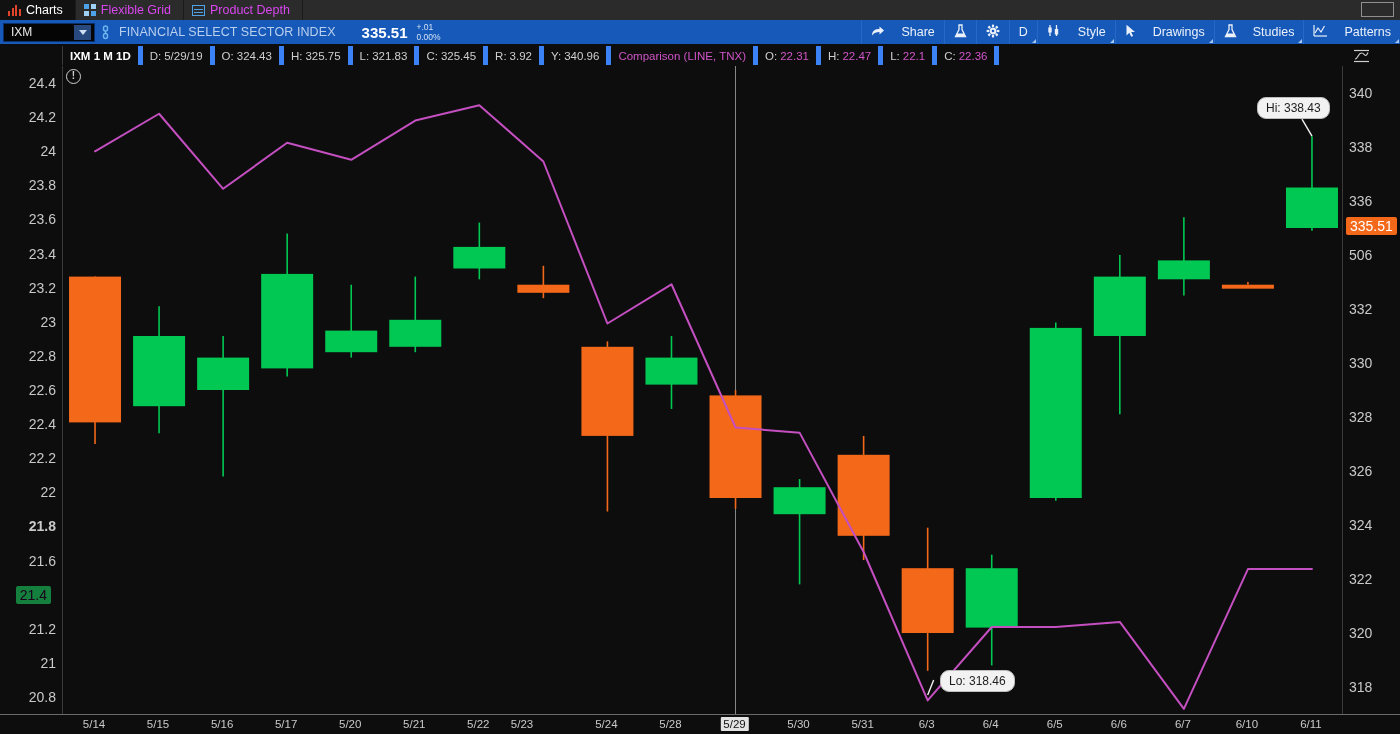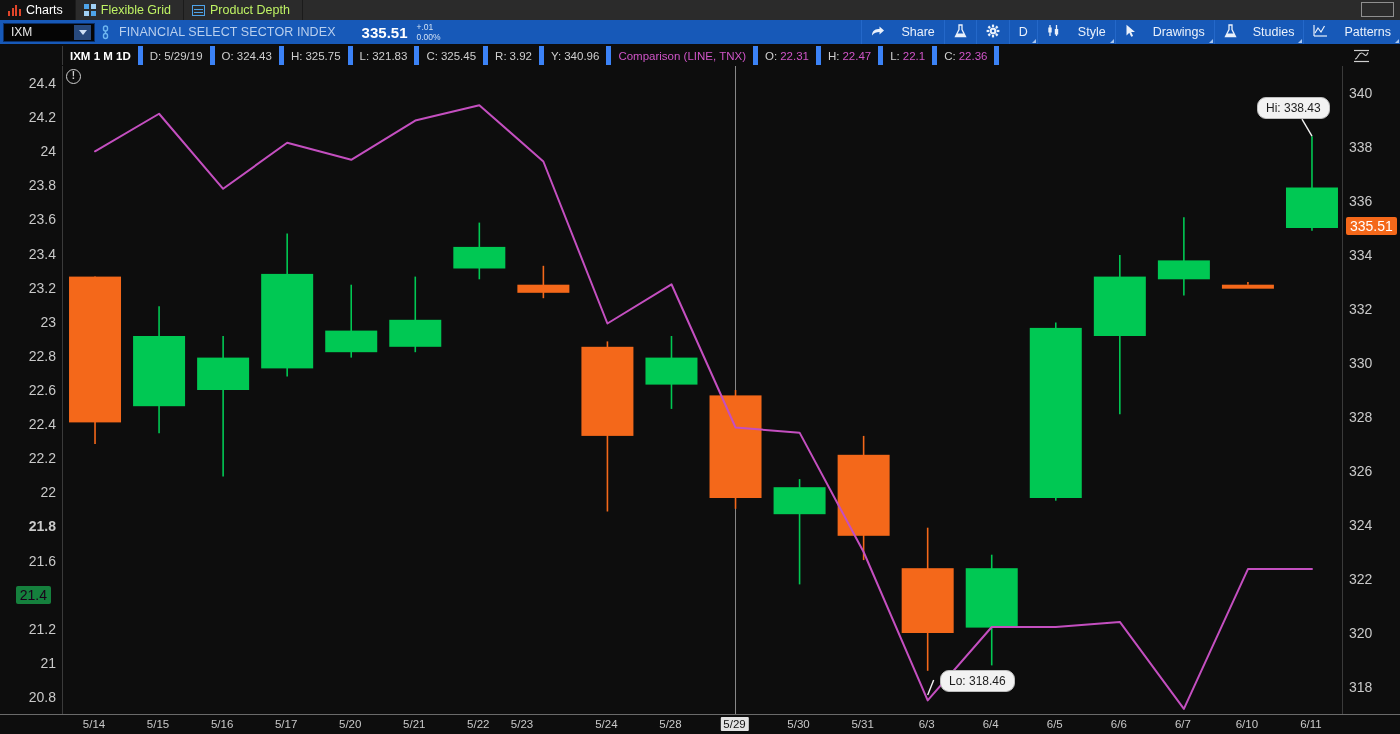--- a/index.html
+++ b/index.html
@@ -12,21 +12,21 @@
   }
   .app { position: relative; width: 1400px; height: 734px; }
 
   
   .tabstrip {
     position: absolute; left: 0; top: 0; width: 1400px; height: 20px;
     background: #2b2b2b; display: flex; align-items: stretch;
   }
   .tab {
     display: flex; align-items: center; gap: 5px;
-    padding: 0 12px 0 8px; font-size: 12.5px; color: #bef264;
+    padding: 0 12px 0 8px; font-size: 12.5px; color: #d946ef;
     border-right: 1px solid #1b1b1b;
   }
   .tab.active { background: #111; color: #fff; }
   .tab .ic { display: inline-flex; align-items: flex-end; height: 12px; }
 
   
   .ic-bars { width: 13px; height: 11px; display: flex; align-items: flex-end; gap: 1.5px; }
   .ic-bars i { width: 2.5px; background: #e0452a; display: block; }
   .ic-bars i:nth-child(1) { height: 5px; }
   .ic-bars i:nth-child(2) { height: 8px; }
@@ -396,21 +396,21 @@
       <div class="tick tick-l hl-left" style="top: 528.632px;">21.4</div>
       <div class="tick tick-l" style="top: 562.737px;">21.2</div>
       <div class="tick tick-l" style="top: 596.842px;">21</div>
       <div class="tick tick-l" style="top: 630.947px;">20.8</div>
     </div>
 
   <div class="axis-right">
       <div class="tick tick-r" style="top: 27px;">340</div>
       <div class="tick tick-r" style="top: 81px;">338</div>
       <div class="tick tick-r" style="top: 135px;">336</div>
-      <div class="tick tick-r" style="top: 189px;">334</div>
+      <div class="tick tick-r" style="top: 189px;">506</div>
       <div class="tick tick-r" style="top: 243px;">332</div>
       <div class="tick tick-r" style="top: 297px;">330</div>
       <div class="tick tick-r" style="top: 351px;">328</div>
       <div class="tick tick-r" style="top: 405px;">326</div>
       <div class="tick tick-r" style="top: 459px;">324</div>
       <div class="tick tick-r" style="top: 513px;">322</div>
       <div class="tick tick-r" style="top: 567px;">320</div>
       <div class="tick tick-r" style="top: 621px;">318</div>
       <div class="tick tick-r hl-right" style="top: 160.23px;">335.51</div>
     </div>

